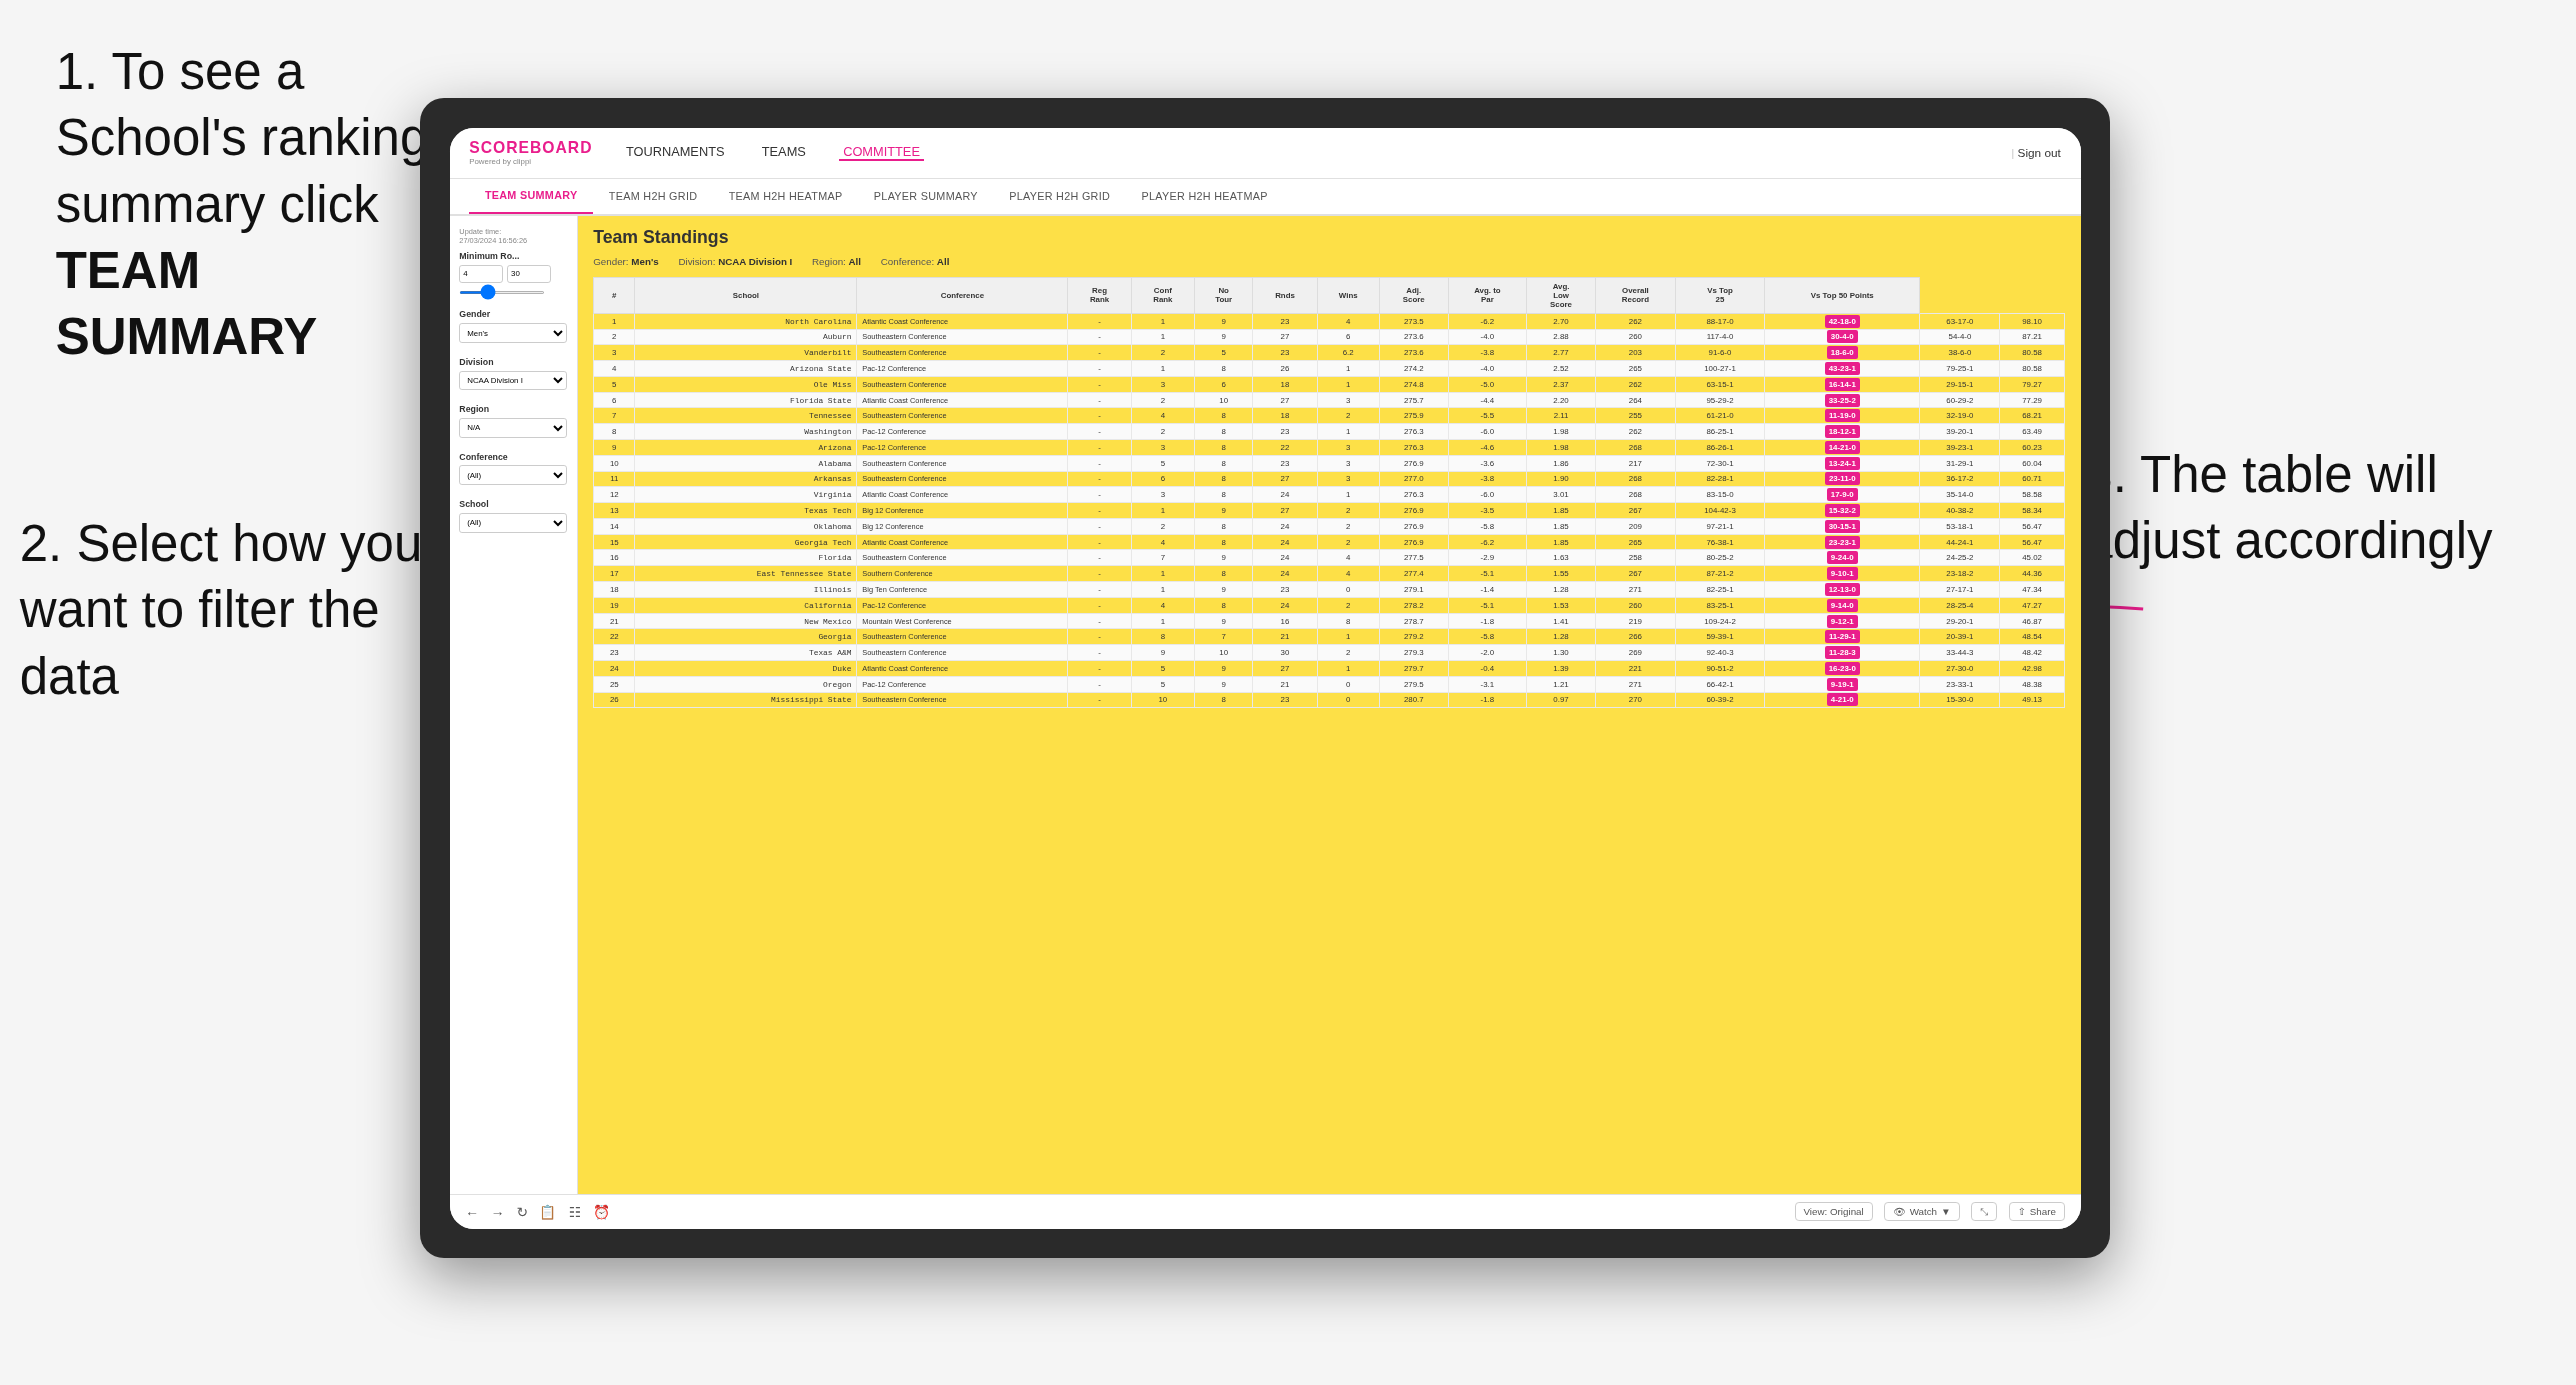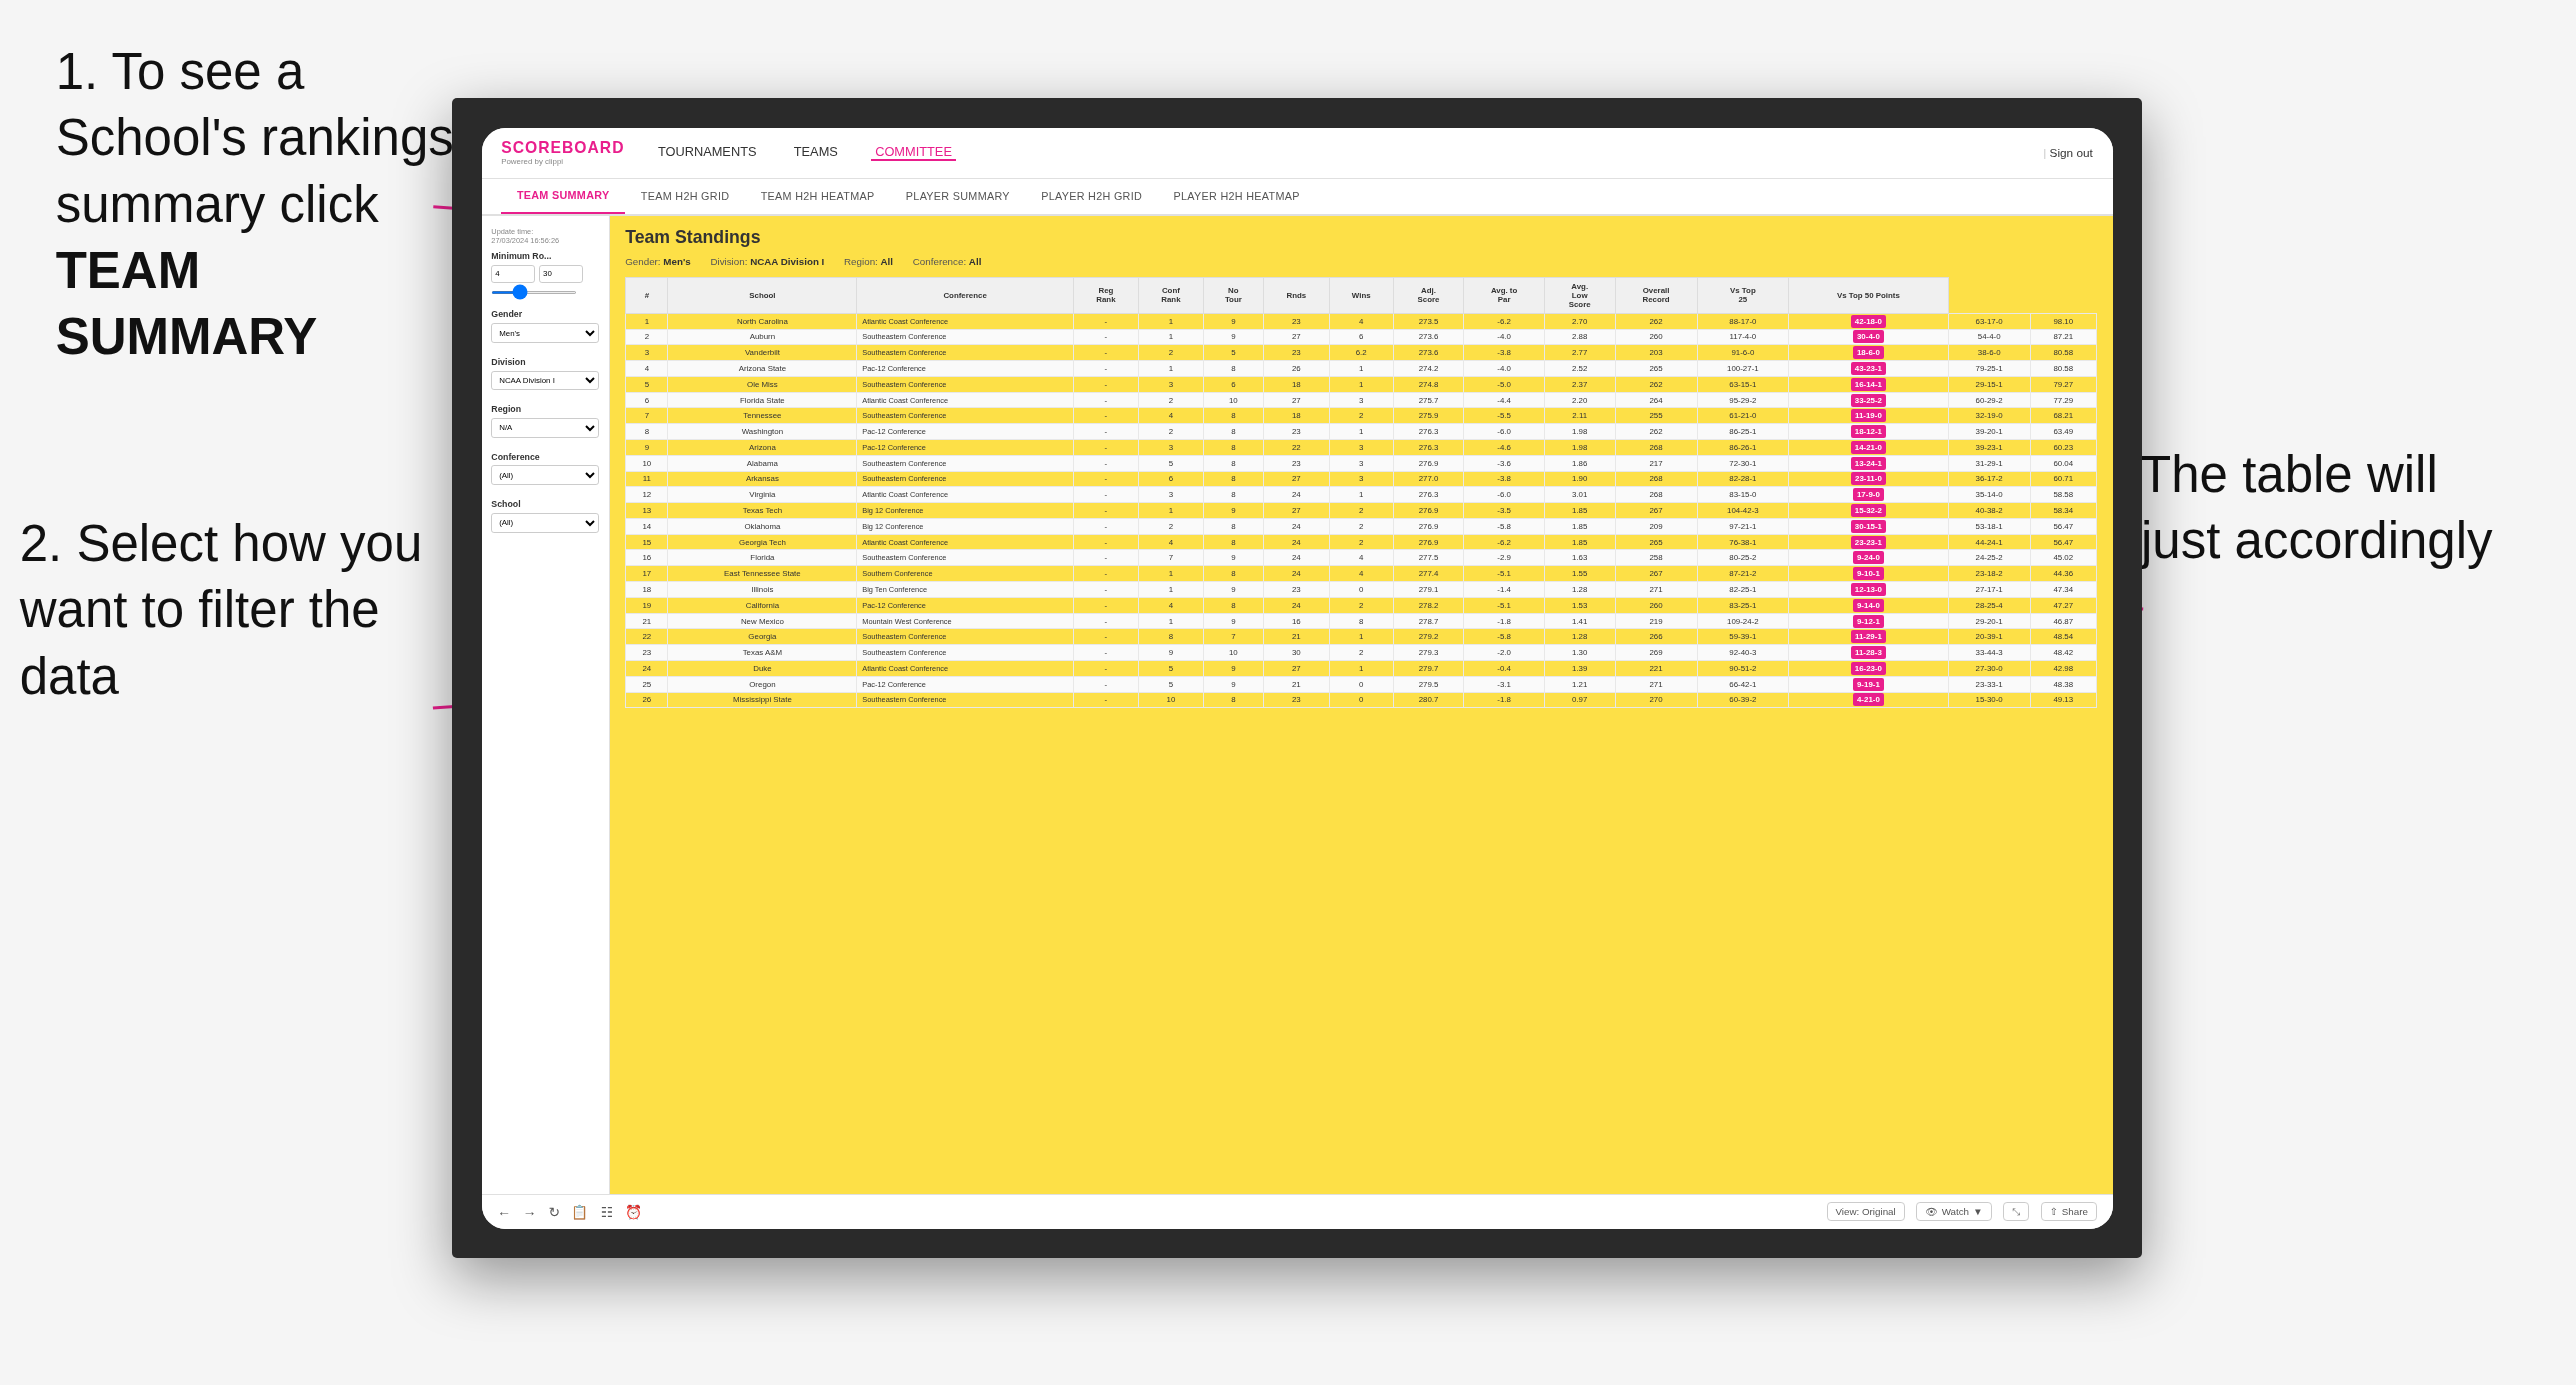--- a/index.html
+++ b/index.html
@@ -43,25 +43,25 @@
       line-height: 1.3;
       color: #111;
       max-width: 472px;
       text-align: left;
     }
 
     
     .tablet-frame {
       position: absolute;
       top: 98px;
-      left: 452px;
+      left: 420px;
       width: 1690px;
       height: 1160px;
       background: #2a2a2a;
-      border-radius: 5px;
+      border-radius: 24px;
       box-shadow: 0 19.7px 59px rgba(0,0,0,0.4);
       padding: 29.5px;
     }
     .tablet-screen {
       width: 100%;
       height: 100%;
       background: #fff;
       border-radius: 23.6px;
       overflow: hidden;
       display: flex;
@@ -253,22 +253,23 @@
       padding: 2.9px 4.9px;
       text-align: center;
       font-size: 7.9px;
       color: #333;
       white-space: nowrap;
     }
     .data-table tr:nth-child(even) td {
       background: #fafafa;
     }
     .data-table td.school-name {
-      text-align: center;
+      text-align: right;
       font-weight: 500;
+      font-family: Liberation Mono, monospace;
     }
     .data-table td.conf-name {
       text-align: left;
       font-size: 7.4px;
     }
     .highlight-cell {
       background: #e91e8c !important;
       color: #fff !important;
       border-radius: 2px;
       font-weight: 700;

